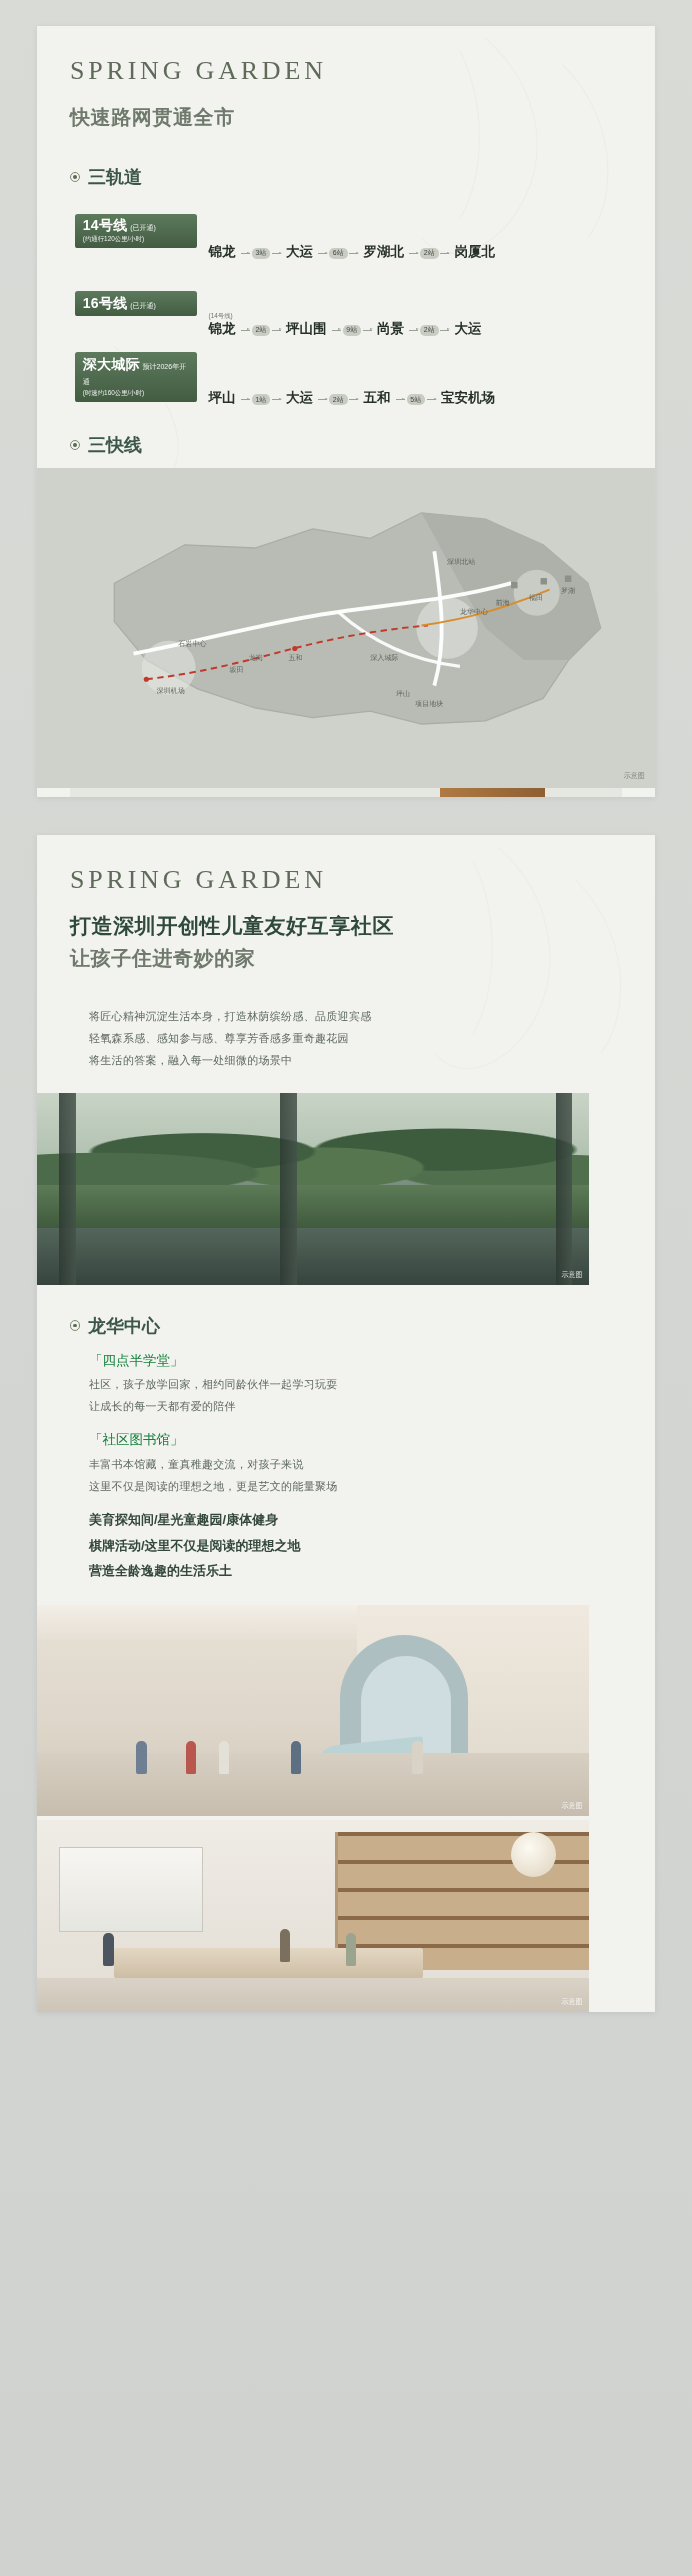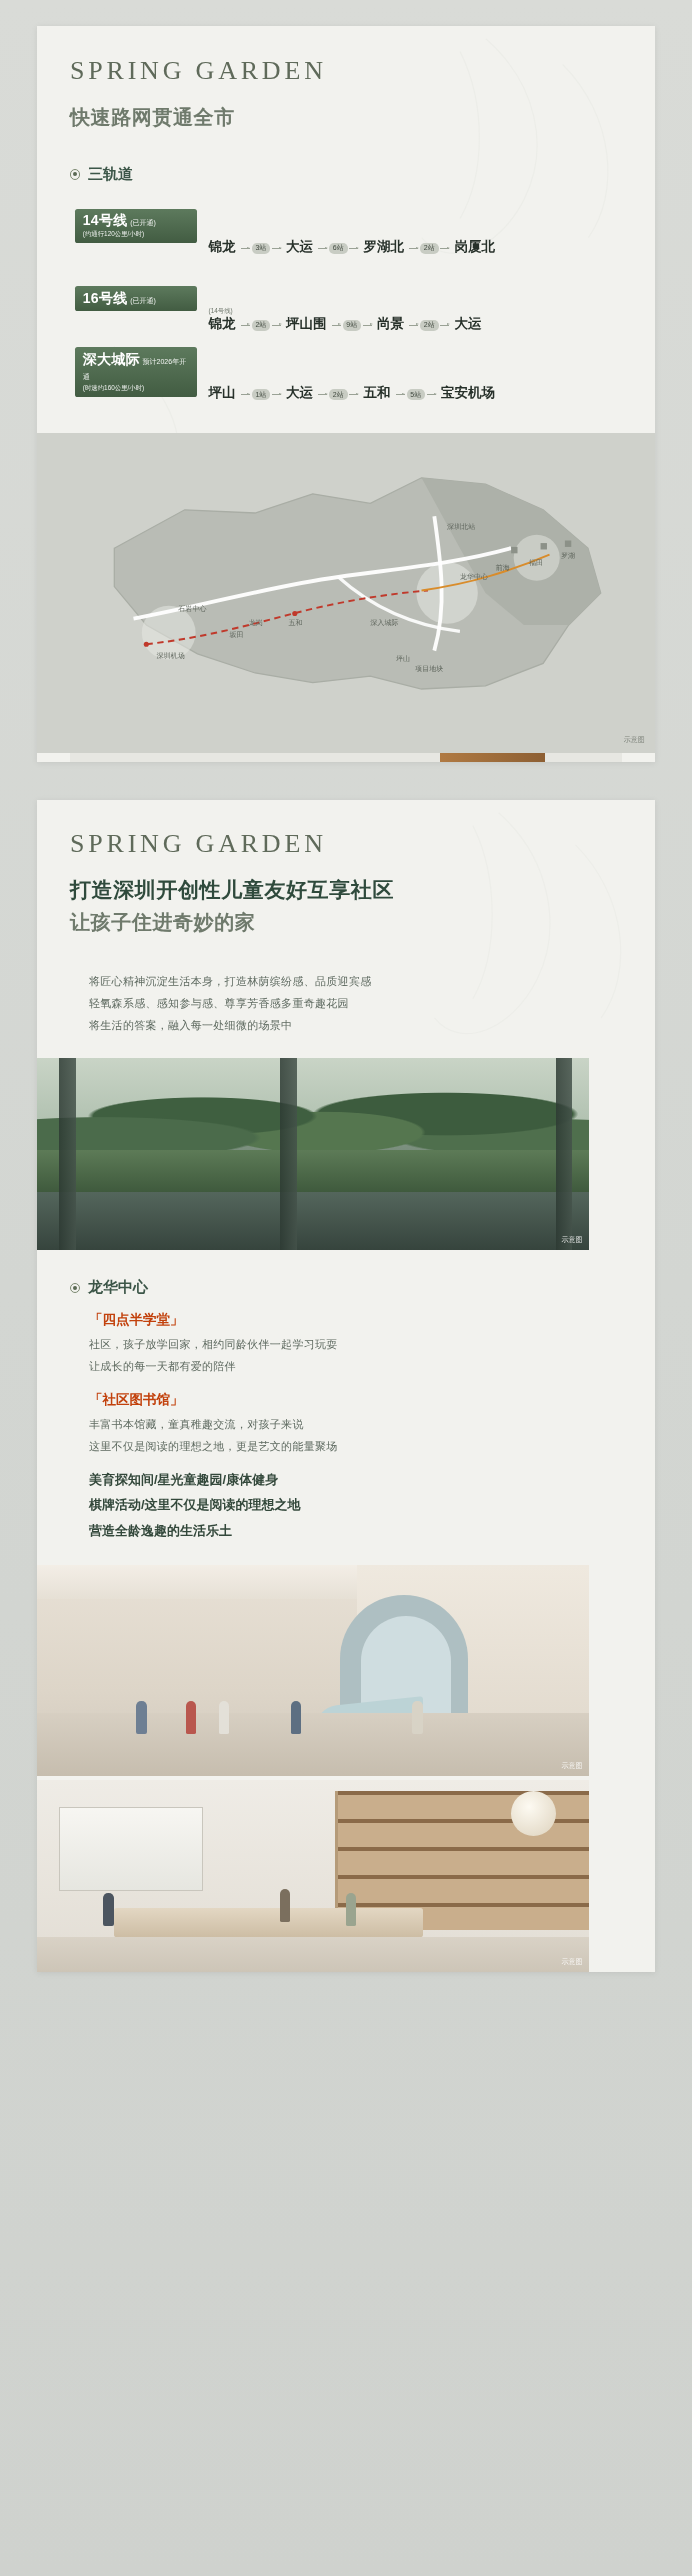--- a/index.html
+++ b/index.html
@@ -69,21 +69,21 @@
   .rule {
     height: 0.6px;
     background: linear-gradient(90deg,#b9bfb6 0%, #cdd2c9 60%, rgba(205,210,201,0) 100%);
     margin: 15.4px 0 16.7px 0;
   }
 
   .sec-title {
     display: flex;
     align-items: center;
     gap: 7.7px;
-    font-size: 15px;
+    font-size: 18px;
     font-weight: bold;
     color: #3c5648;
     margin: 6.4px 0 11.5px 0;
   }
   .bullet-ring {
     width: 10.3px; height: 10.3px;
     border: 1.3px solid #7d8a72;
     border-radius: 50%;
     position: relative;
     flex: none;
@@ -211,22 +211,22 @@
   
   .para {
     font-size: 11px;
     color: #5e6a60;
     line-height: 2.0;
     padding-left: 19px;
     letter-spacing: 0.3px;
   }
   .sub-sec {
     font-size: 13.5px;
-    font-weight: bold;
-    color: #c2410c;
+    font-weight: normal;
+    color: #15803d;
     padding-left: 19px;
     margin: 14px 0 3.8px 0;
   }
   .bold-line {
     font-size: 13px;
     font-weight: bold;
     color: #33483b;
     padding-left: 19px;
     line-height: 1.95;
   }
@@ -398,20 +398,24 @@
               <span class="arrow"></span>
               <span class="pill">5站</span>
               <span class="arrow"></span>
             </div>
           <div class="stop"><span class="note"></span><span>宝安机场</span></div>
         </div>
       </div>
 
       <div class="spacer-sm"></div>
 
+      <div class="sec-title">
+        <span class="bullet-ring"></span>
+        <span>三快线</span>
+      </div>
 
       <div class="map-wrap">
         <svg viewBox="0 0 964 500" width="618" height="320">
           <rect x="0" y="0" width="964" height="500" fill="#cfd1cb"></rect>
 
           <path d="M120 180 L230 120 L340 125 L430 95 L520 110 L600 70 L700 80 L790 120 L860 180
                    L880 250 L830 300 L790 360 L700 395 L600 400 L520 380 L430 390 L340 375 L250 345
                    L170 300 L120 240 Z" fill="#b9bcb5" stroke="#a9ada5" stroke-width="2"></path>
           <path d="M600 70 L700 80 L790 120 L860 180 L880 250 L830 300 L760 300 L700 250 L660 180 Z" fill="#adb1a9"></path>
 

